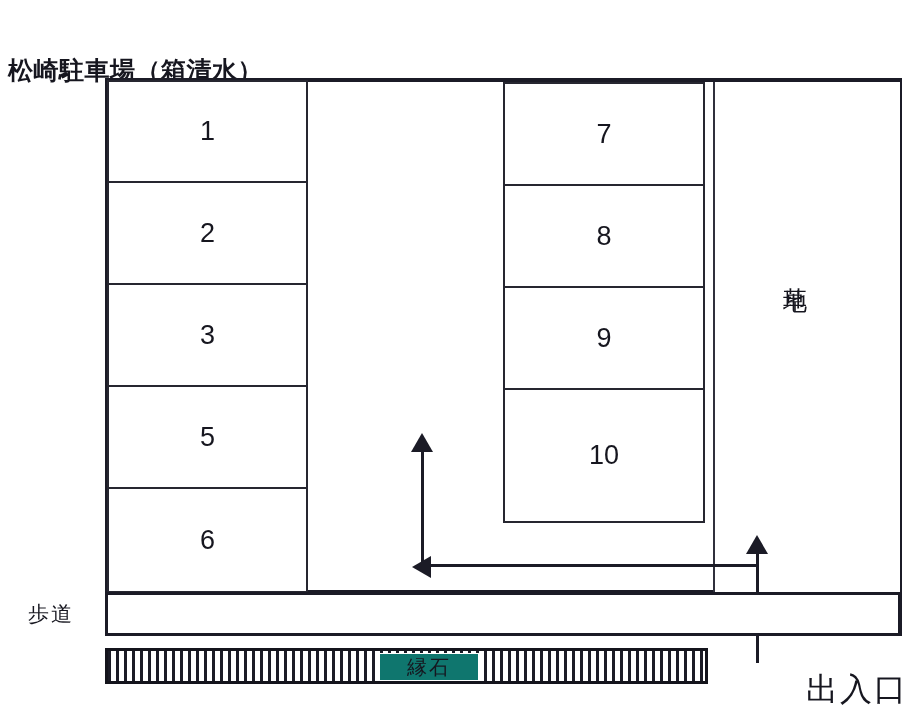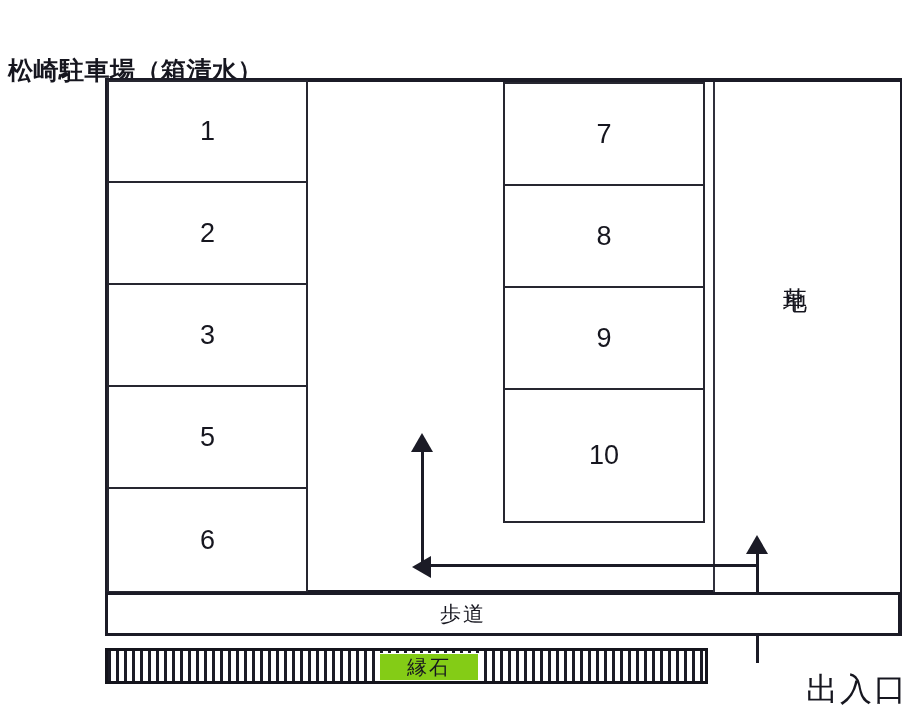--- a/index.html
+++ b/index.html
@@ -115,21 +115,20 @@
     top: 592px;
     width: 797px;
     height: 44px;
     border-top: 3px solid #1b1b26;
     border-bottom: 3px solid #1b1b26;
     border-left: 3px solid #1b1b26;
     border-right: 4px solid #1b1b26;
     box-sizing: border-box;
     display: flex;
     align-items: center;
-    justify-content: center;
   }
   #sidewalk-label {
     font-size: 21px;
     letter-spacing: 2px;
     color: #16161f;
     margin-left: -80px;
   }
 
   
   #curb-band {
@@ -145,21 +144,21 @@
       #ffffff 3px, #ffffff 8px
     );
     background-color: #ffffff;
   }
   #curb-label-box {
     position: absolute;
     left: 379px;
     top: 653px;
     width: 98px;
     height: 26px;
-    background: #84cc16;
+    background: #0f766e;
     border: 1px solid #ffffff;
     display: flex;
     align-items: center;
     justify-content: center;
   }
   #curb-label {
     font-size: 20px;
     letter-spacing: 2px;
     color: #16161f;
   }

